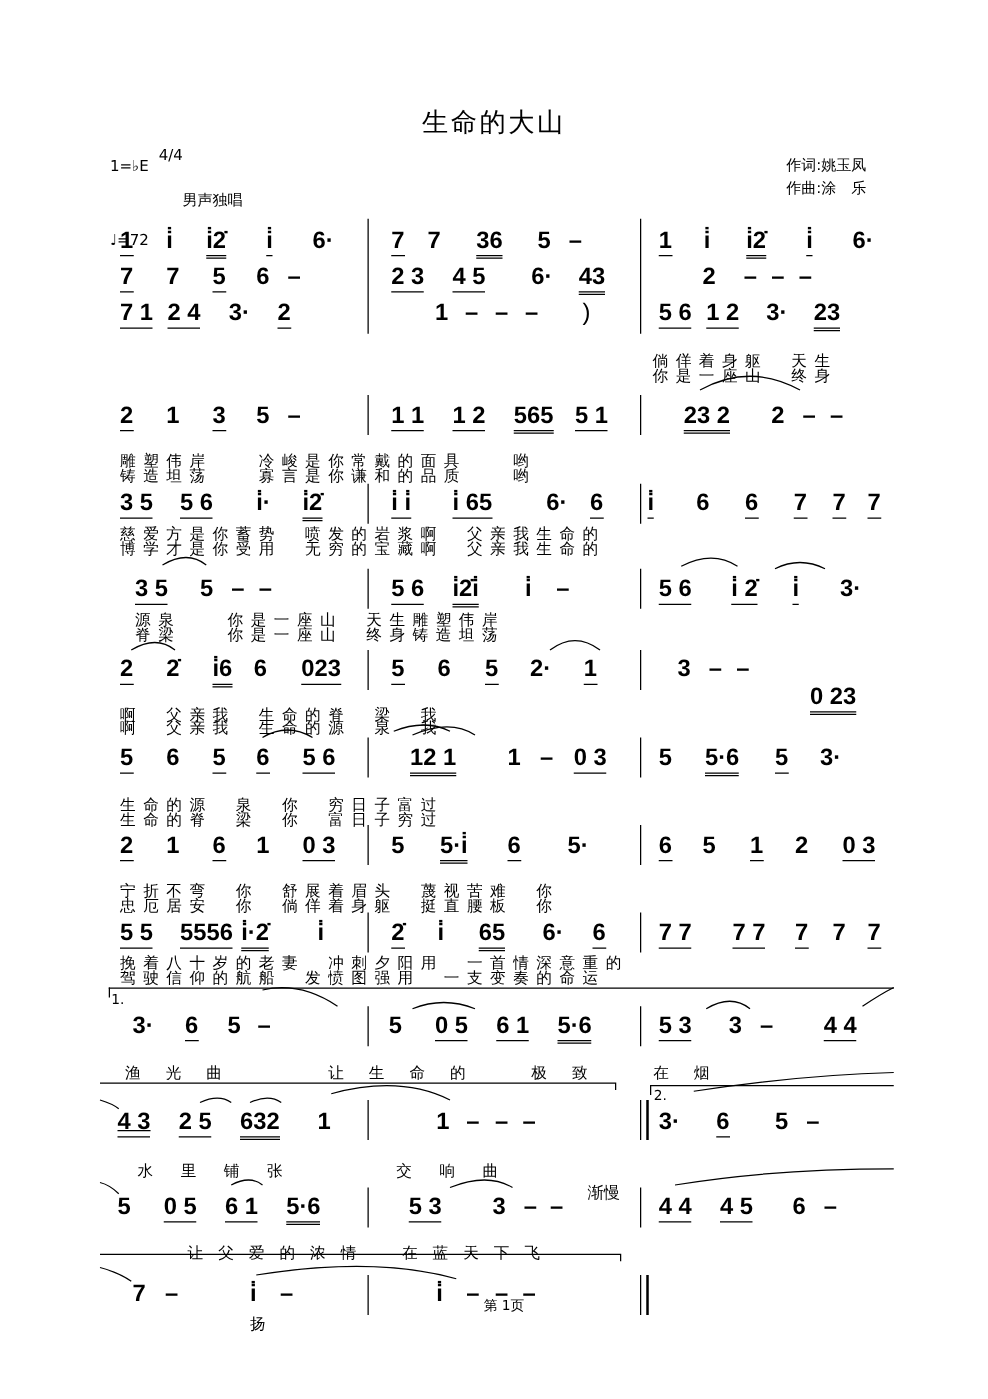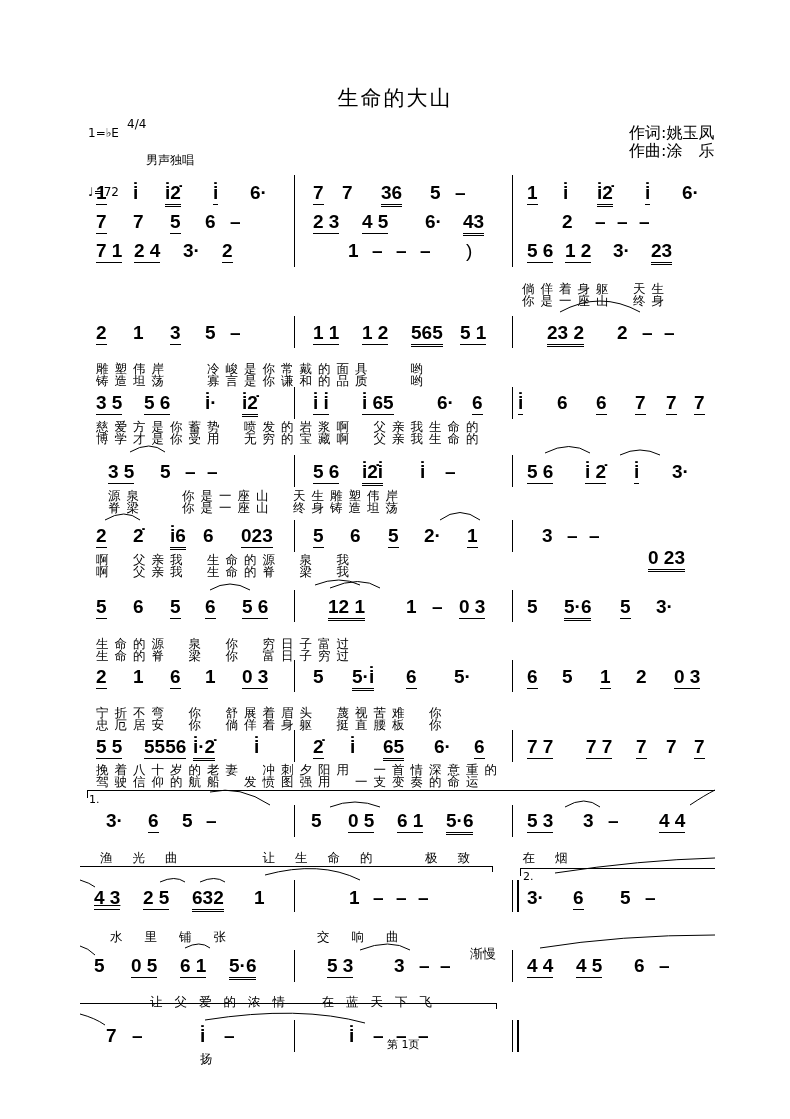--- a/index.html
+++ b/index.html
@@ -1,19 +1,19 @@
 <!DOCTYPE html>
 <html><head>
 <meta charset="utf-8">
 <style>
   html, body { margin:0; padding:0; background:#fff; }
   body { width:790px; height:1119px; position:relative; overflow:hidden; font-family:"DejaVu Sans", sans-serif; color:#000; }
   .title { position:absolute; top:84px; left:0; width:790px; text-align:center; font-family:"DejaVu Serif", serif; font-size:21px; letter-spacing:2px; }
   .meta { position:absolute; font-size:12px; }
-  .credit { position:absolute; font-size:16px; line-height:17px; }
+  .credit { position:absolute; font-size:12px; line-height:17px; }
   .bar { position:absolute; width:1px; background:#000; }
   .n { position:absolute; font-family:"Liberation Sans", sans-serif; font-weight:bold; font-size:19px; line-height:22px; white-space:pre; }
   .u1 { border-bottom:1.5px solid #000; }
   .u2 { border-bottom:3.5px double #000; }
   .lyr { position:absolute; font-family:"DejaVu Sans", sans-serif; font-size:12.5px; line-height:13px; white-space:pre; letter-spacing:6px; }
   .hline { position:absolute; height:1px; background:#000; }
   .small { position:absolute; font-size:11px; }
   .footer { position:absolute; top:1037px; left:387px; font-size:11px; }
   .dbl { position:absolute; width:4px; border-left:1px solid #000; border-right:2px solid #000; }
 </style>
@@ -145,21 +145,21 @@
 <div class="n u1" style="top:525px;left:313px;">5</div>
 <div class="n" style="top:525px;left:350px;">6</div>
 <div class="n u1" style="top:525px;left:388px;">5</div>
 <div class="n" style="top:525px;left:424px;">2·</div>
 <div class="n u1" style="top:525px;left:467px;">1</div>
 <div class="n" style="top:525px;left:542px;">3</div>
 <div class="n" style="top:525px;left:567px;">–</div>
 <div class="n" style="top:525px;left:589px;">–</div>
 <div class="n u2" style="top:525px;left:648px;margin-top:22px;">0 23</div>
 
-<div class="lyr" style="top:553px;left:96px;">啊　父亲我　生命的源　泉　我</div>
+<div class="lyr" style="top:575px;left:96px;">啊　父亲我　生命的源　泉　我</div>
 <div class="lyr" style="top:565px;left:96px;">啊　父亲我　生命的脊　梁　我</div>
 
 <div class="bar" style="left:294px;top:590px;height:32px;"></div>
 <div class="bar" style="left:512px;top:590px;height:32px;"></div>
 <div class="n u1" style="top:596px;left:96px;">5</div>
 <div class="n" style="top:596px;left:133px;">6</div>
 <div class="n u1" style="top:596px;left:170px;">5</div>
 <div class="n u1" style="top:596px;left:205px;">6</div>
 <div class="n u1" style="top:596px;left:242px;">5 6</div>
 <div class="n u2" style="top:596px;left:328px;">12 1</div>

